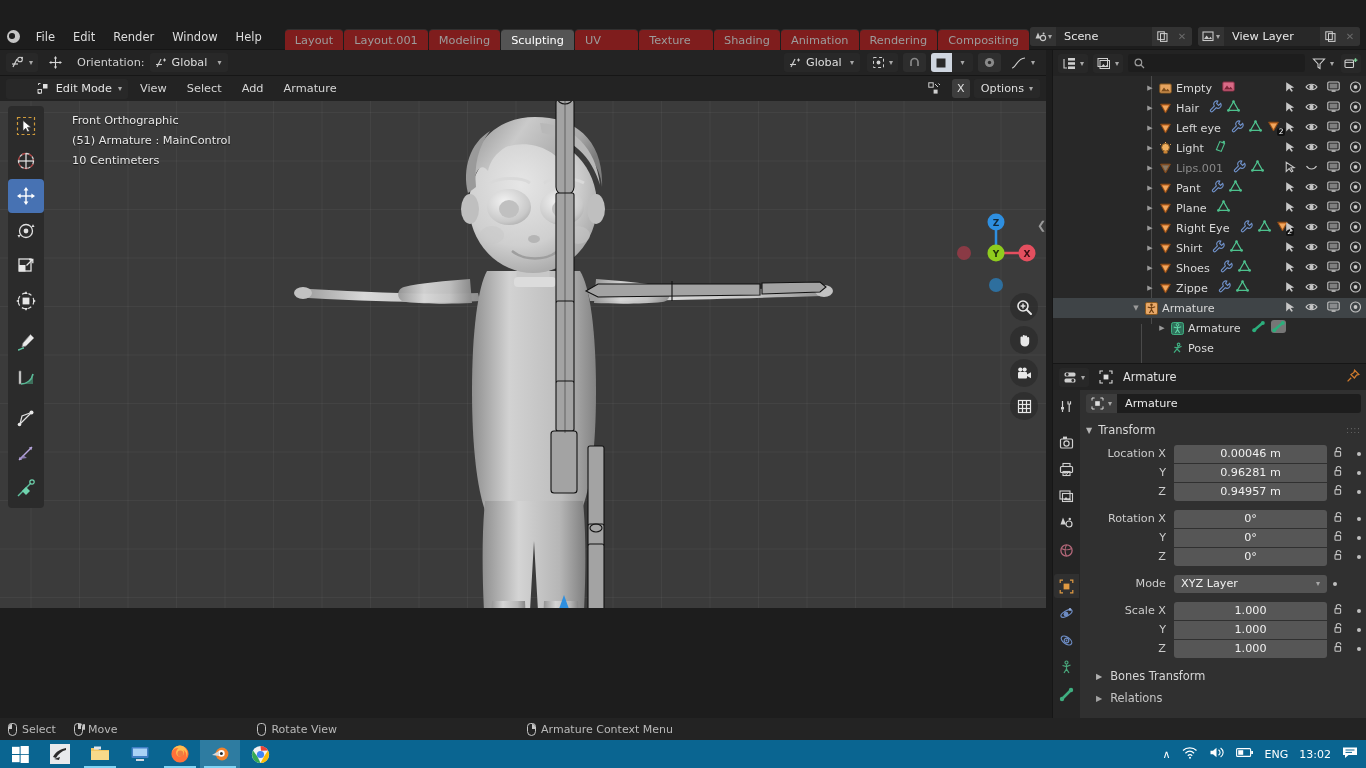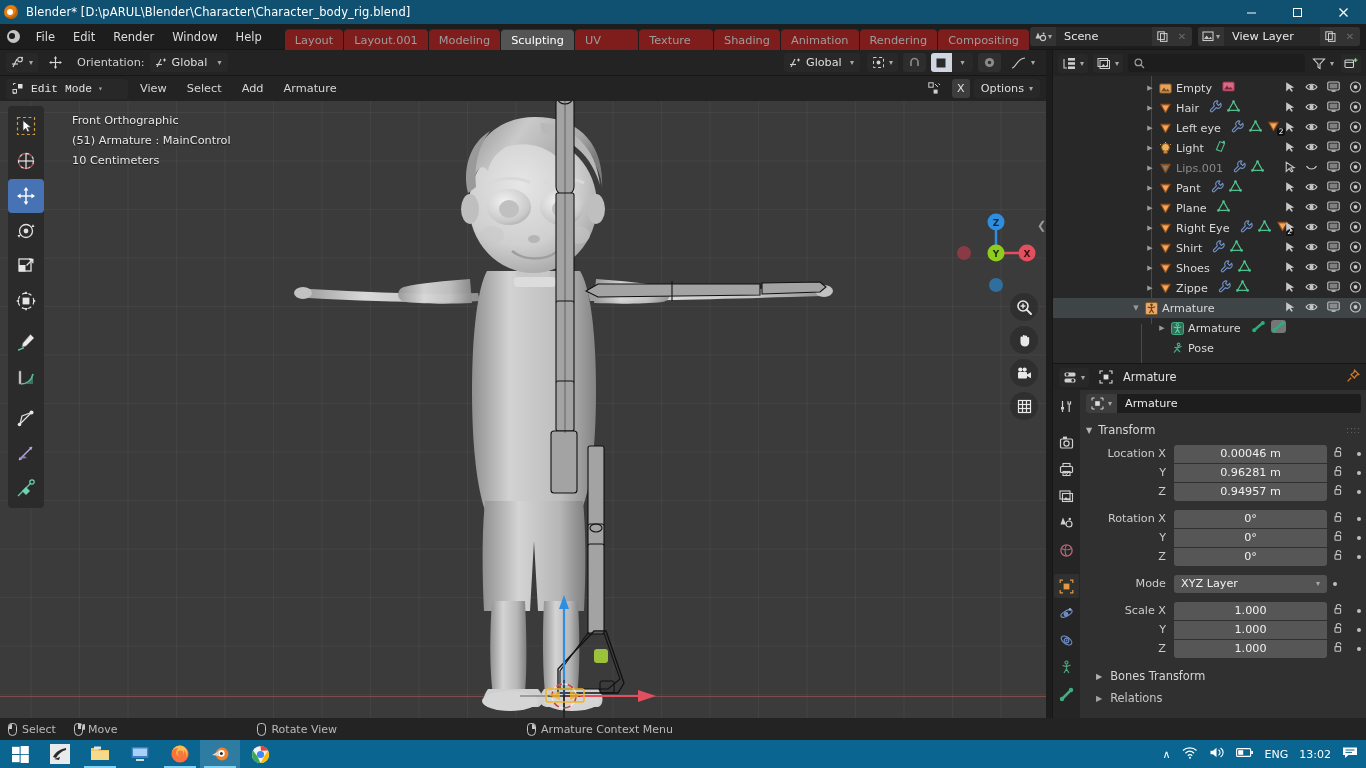--- a/index.html
+++ b/index.html
@@ -111,22 +111,21 @@
   .hdr-label { font-size: 11.3px; color: #d0d0d0; padding-left: 4px; }
   .hdr-dropdown {
     height: 19px; display:flex; align-items:center; gap:6px;
     padding: 0 6px 0 5px; background:#282828; border-radius:3px; font-size:11.2px; color:#dedede;
     min-width: 96px; justify-content: space-between;
   }
   .chev { font-size: 8px; color: #a8a8a8; }
   .mode-dd {
     height: 20px; display:flex; align-items:center; gap:6px; padding: 0 6px;
     background:#282828; border-radius:3px; font-size:11.3px; color:#e4e4e4; min-width: 122px;
-    justify-content: flex-start;
-    font-family: Liberation Mono, monospace;
+    justify-content: flex-end;
   }
   .vmenu { padding: 0 8px; font-size: 11.3px; color: #d6d6d6; height:20px; line-height:20px; border-radius:3px;}
 
   .seg {
     display: flex; align-items: center; height: 19px; background: #282828;
     border-radius: 3px; overflow: hidden;
   }
   .seg .si {
     width: 21px; height: 19px; display: flex; align-items: center; justify-content: center;
     color: #cfcfcf; font-size: 10px;
@@ -138,21 +137,21 @@
     background: #282828; border-radius: 3px; color: #dedede; font-size: 11.2px;
   }
   .x-btn {
     width: 18px; height: 19px; background: #3d3d3d; border-radius: 3px;
     display: flex; align-items: center; justify-content: center;
     color: #e0e0e0; font-size: 11px;
   }
 
   
   .viewport {
-    position: absolute; left: 0; top: 101px; width: 1046px; height: 617px;
+    position: absolute; left: 0; top: 101px; width: 1046px; height: 507px;
     background: #3b3b3b; overflow: hidden;
   }
   .grid {
     position: absolute; inset: 0;
     background-image:
       linear-gradient(to right, rgba(255,255,255,.045) 1px, transparent 1px),
       linear-gradient(to bottom, rgba(255,255,255,.045) 1px, transparent 1px);
     background-size: 48.5px 48.5px;
     background-position: -18px 11px;
   }
@@ -321,44 +320,20 @@
   .tray { margin-left: auto; display: flex; align-items: center; gap: 11px; padding-right: 8px;
           color: #fff; font-size: 11px; }
 
   svg { shape-rendering: geometricPrecision; }
 </style>
 </head>
 <body>
 
 <div class="app">
 
-  <div class="titlebar">
-    <div class="tb-icon">
-      <div class="blender-logo"></div>
-    </div>
-    <div class="tb-title">Blender* [D:\pARUL\Blender\Character\Character_body_rig.blend]</div>
-    <div class="winbtns">
-      <div class="winbtn">
-        <svg width="11" height="11" viewBox="0 0 11 11">
-            <line x1="1" y1="6" x2="10" y2="6" stroke="#fff" stroke-width="1"></line>
-          </svg>
-      </div>
-      <div class="winbtn">
-        <svg width="11" height="11" viewBox="0 0 11 11">
-            <rect x="1.5" y="1.5" width="8" height="8" fill="none" stroke="#fff" stroke-width="1"></rect>
-          </svg>
-      </div>
-      <div class="winbtn close">
-        <svg width="11" height="11" viewBox="0 0 11 11">
-            <line x1="1.5" y1="1.5" x2="9.5" y2="9.5" stroke="#fff" stroke-width="1.2"></line>
-            <line x1="9.5" y1="1.5" x2="1.5" y2="9.5" stroke="#fff" stroke-width="1.2"></line>
-          </svg>
-      </div>
-    </div>
-  </div>
 
   <div class="topbar">
     <div class="blender-menu-icon">
       <div class="blender-glyph"></div>
     </div>
     <div class="menu-item">File</div>
     <div class="menu-item">Edit</div>
     <div class="menu-item">Render</div>
     <div class="menu-item">Window</div>
     <div class="menu-item">Help</div>

